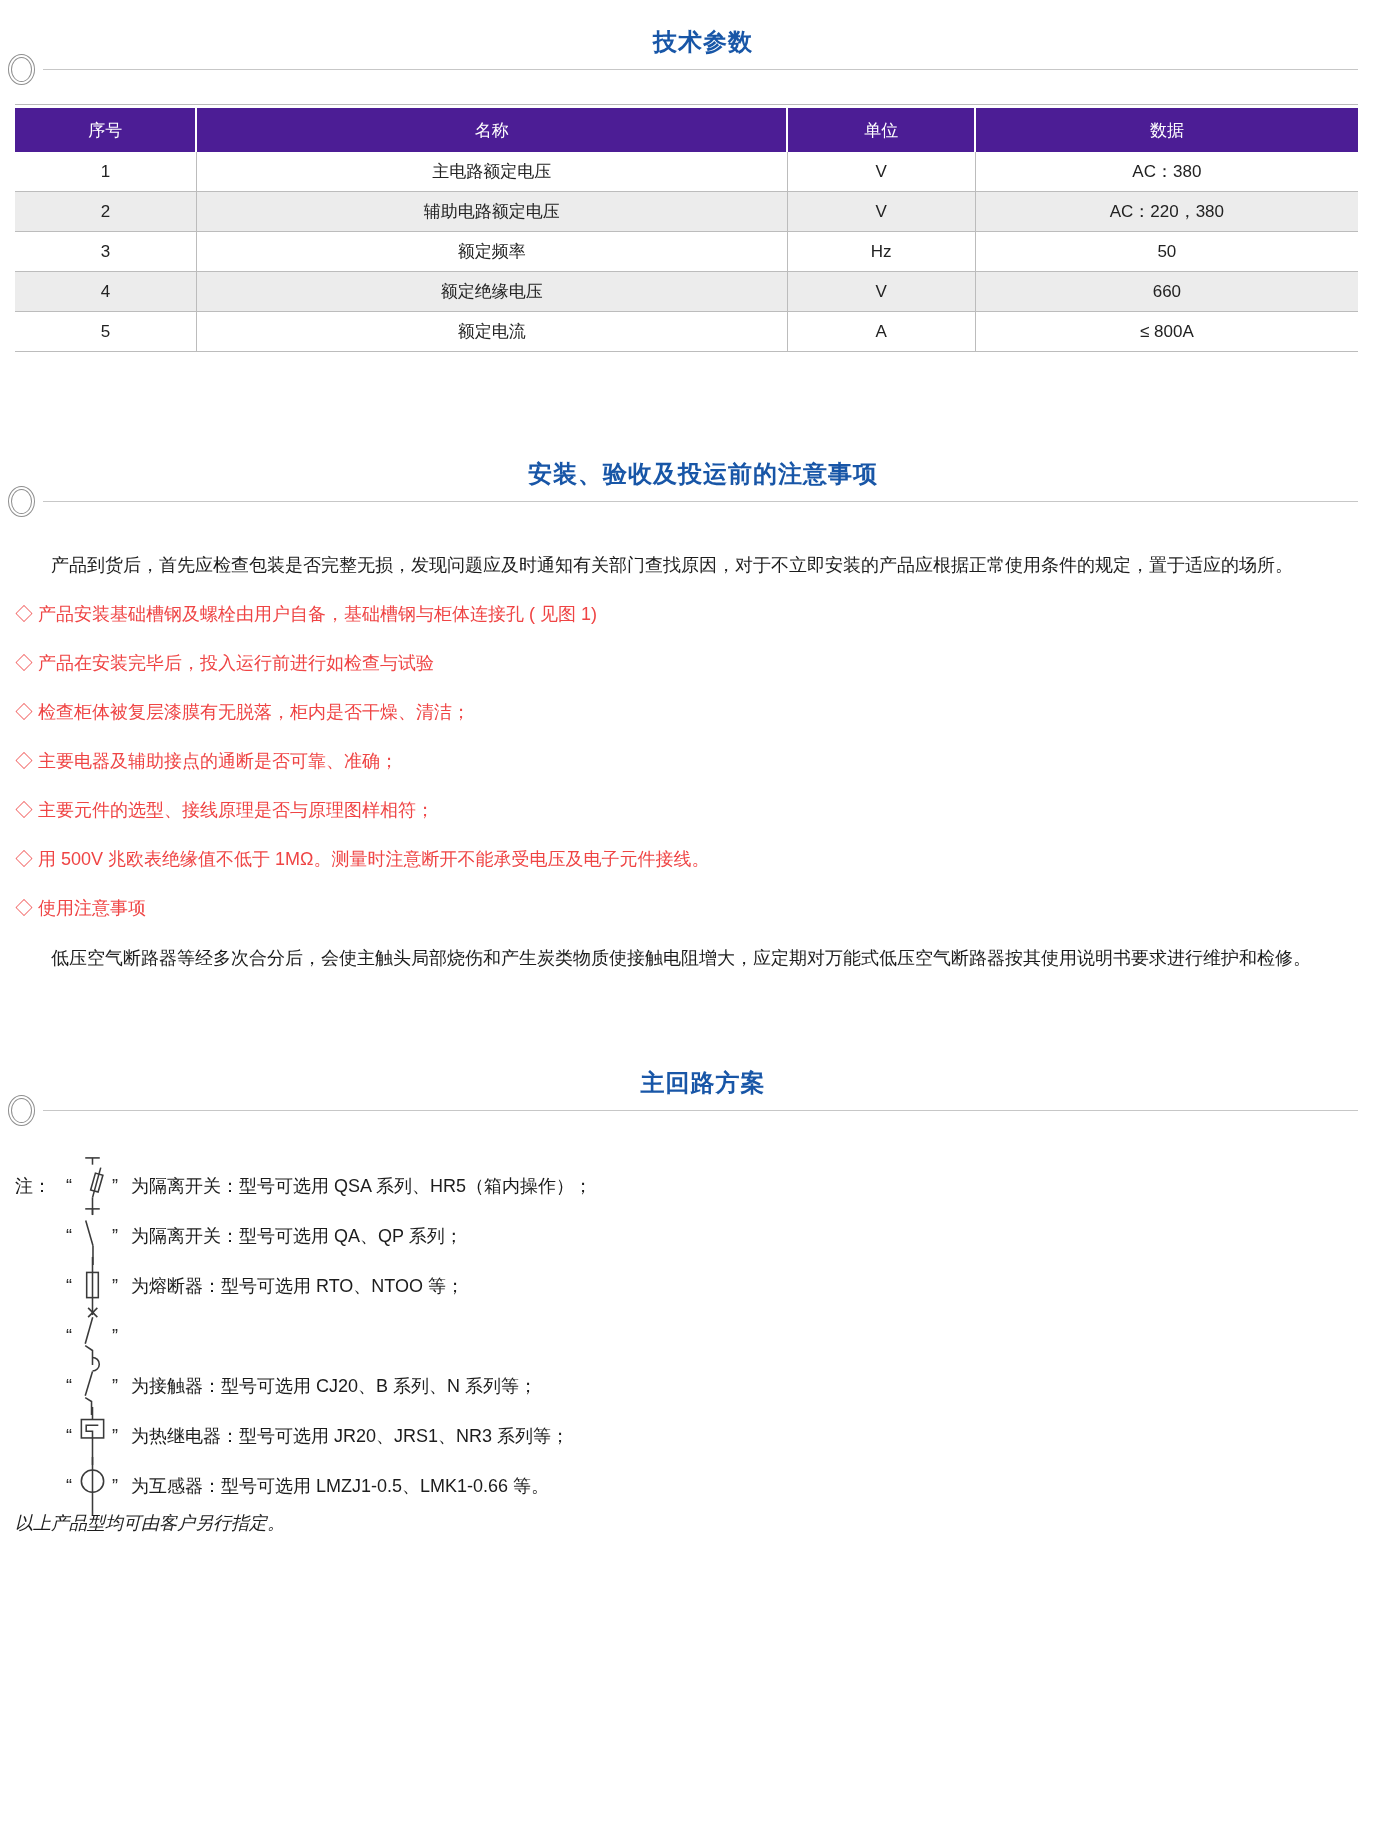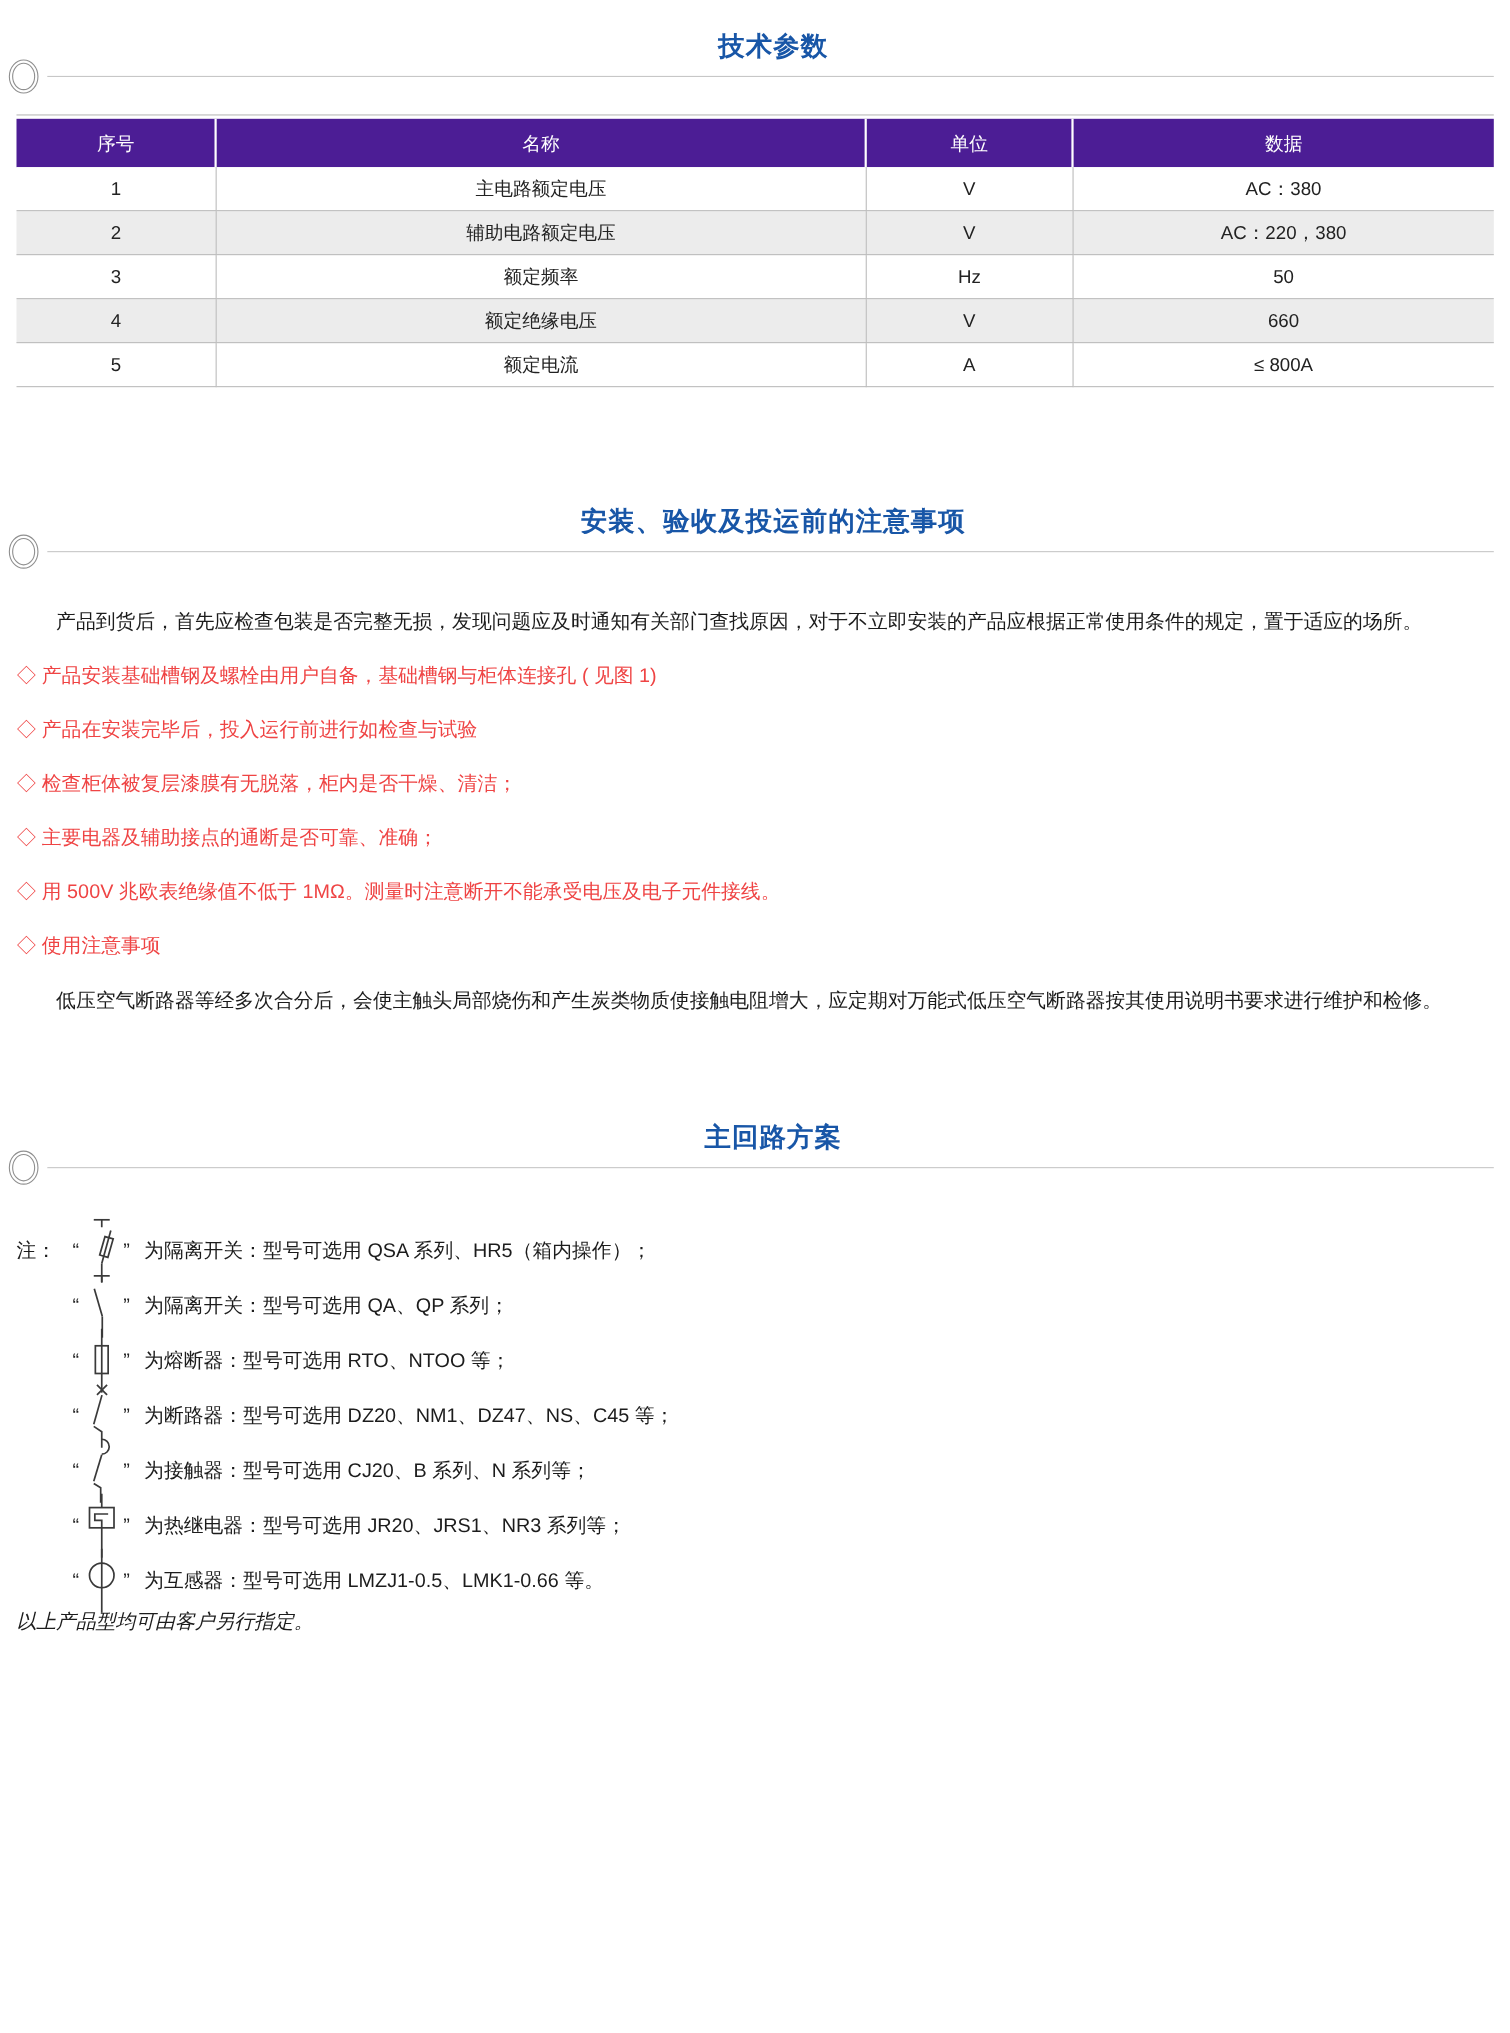--- a/index.html
+++ b/index.html
@@ -160,20 +160,21 @@
       <span class="line"></span>
     </div>
 
     <p class="para">产品到货后，首先应检查包装是否完整无损，发现问题应及时通知有关部门查找原因，对于不立即安装的产品应根据正常使用条件的规定，置于适应的场所。</p>
 
     <ul class="diamond-list">
       <li>◇ 产品安装基础槽钢及螺栓由用户自备，基础槽钢与柜体连接孔 ( 见图 1)</li>
       <li>◇ 产品在安装完毕后，投入运行前进行如检查与试验</li>
       <li>◇ 检查柜体被复层漆膜有无脱落，柜内是否干燥、清洁；</li>
       <li>◇ 主要电器及辅助接点的通断是否可靠、准确；</li>
+      <li>◇ 主要元件的选型、接线原理是否与原理图样相符；</li>
       <li>◇ 用 500V 兆欧表绝缘值不低于 1MΩ。测量时注意断开不能承受电压及电子元件接线。</li>
       <li>◇ 使用注意事项</li>
     </ul>
 
     <p class="para" style="margin-top:0;">低压空气断路器等经多次合分后，会使主触头局部烧伤和产生炭类物质使接触电阻增大，应定期对万能式低压空气断路器按其使用说明书要求进行维护和检修。</p>
   </div>
 
   <div class="sec3">
     <h2 class="sec-head">主回路方案</h2>
     <div class="sec-rule">
@@ -232,21 +233,20 @@
         <span class="legend-quote">“</span>
         <span class="sym">
           <svg width="31" height="62" viewBox="0 0 31 64">
             <path d="M11 3 L20.5 12.5"></path>
               <path d="M20.5 3 L11 12.5"></path>
             <path d="M15.7 12.7 L8 40"></path>
             <path d="M8 42 L15.5 47 V62"></path>
           </svg>
         </span>
         <span class="legend-quote">”</span>
-        <span class="legend-text">为断路器：型号可选用 DZ20、NM1、DZ47、NS、C45 等；</span>
       </div>
 
       <div class="legend-row">
         <span class="legend-prefix"></span>
         <span class="legend-quote">“</span>
         <span class="sym">
           <svg width="31" height="62" viewBox="0 0 31 64">
             <path d="M15.5 16.5 A7 7 0 0 0 15.5 2.5"></path>
             <path d="M15.5 17 L8 42"></path>
             <path d="M8 44 L14.5 48 V62"></path>

